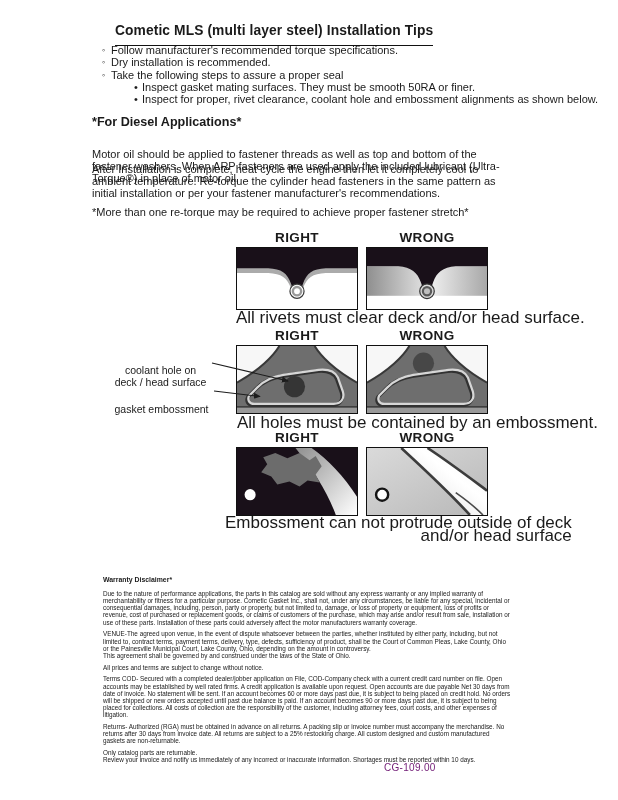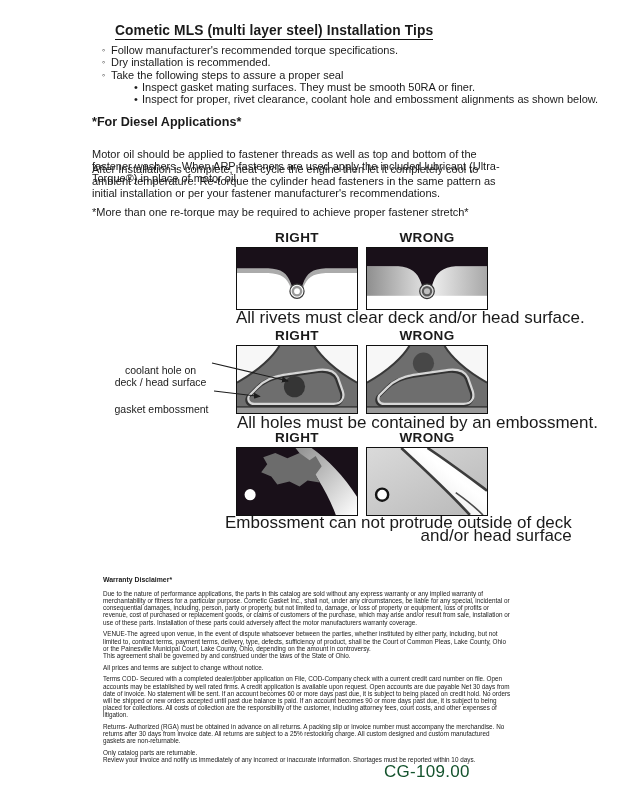--- a/index.html
+++ b/index.html
@@ -1,21 +1,21 @@
 <!DOCTYPE html>
 <html><head>
 <meta charset="utf-8">
 <style>
   html,body{margin:0;padding:0;}
   body{width:618px;height:800px;background:#ffffff;position:relative;overflow:hidden;
        font-family:"Liberation Sans", sans-serif;color:#1a1a1a;}
   .abs{position:absolute;}
   
   .title{left:115px;top:23px;font-size:13.8px;font-weight:bold;
-         border-bottom:1.6px solid #111;padding-bottom:1px;letter-spacing:.1px;}
+         border-bottom:1.6px solid #111;padding-bottom:7px;letter-spacing:.1px;}
   
   .bullets{left:102px;top:44px;font-size:11px;line-height:12.3px;}
   .brow{white-space:nowrap;}
   .bmark{display:inline-block;width:9px;font-size:9px;vertical-align:1px;}
   .sub{padding-left:32px;}
   .submark{display:inline-block;width:8px;font-size:11px;}
   
   .diesel-h{left:92px;top:115px;font-size:12.6px;font-weight:bold;}
   .para{left:92px;width:420px;font-size:11px;line-height:12.2px;}
   .p1{top:148px;}
@@ -38,21 +38,21 @@
   
   .side{font-size:10.5px;line-height:11.6px;text-align:center;white-space:pre-line;margin-top:22px;}
   .lbl-coolant{left:112px;top:343px;width:97px;}
   .lbl-emboss{left:112px;top:382px;width:99px;}
   .ptr{left:112px;top:342px;width:192px;height:68px;}
   
   .warranty{left:103px;top:576px;width:410px;}
   .warranty h4{font-size:6.9px;margin:0 0 7px 0;}
   .warranty p{font-size:6.35px;line-height:7.15px;margin:0 0 4.6px 0;white-space:pre-line;}
   
-  .footer{left:384px;top:762px;font-size:17px;letter-spacing:.3px;color:#14532d;}
+  .footer{left:384px;top:762px;font-size:10px;letter-spacing:.3px;color:#701a75;}
 </style>
 </head>
 <body>
 
 <div class="abs title">Cometic MLS (multi layer steel) Installation Tips</div>
 
 <div class="abs bullets">
   <div class="brow"><span class="bmark">◦</span><span>Follow manufacturer's recommended torque specifications.</span></div>
   <div class="brow"><span class="bmark">◦</span><span>Dry installation is recommended.</span></div>
   <div class="brow"><span class="bmark">◦</span><span>Take the following steps to assure a proper seal</span></div>

